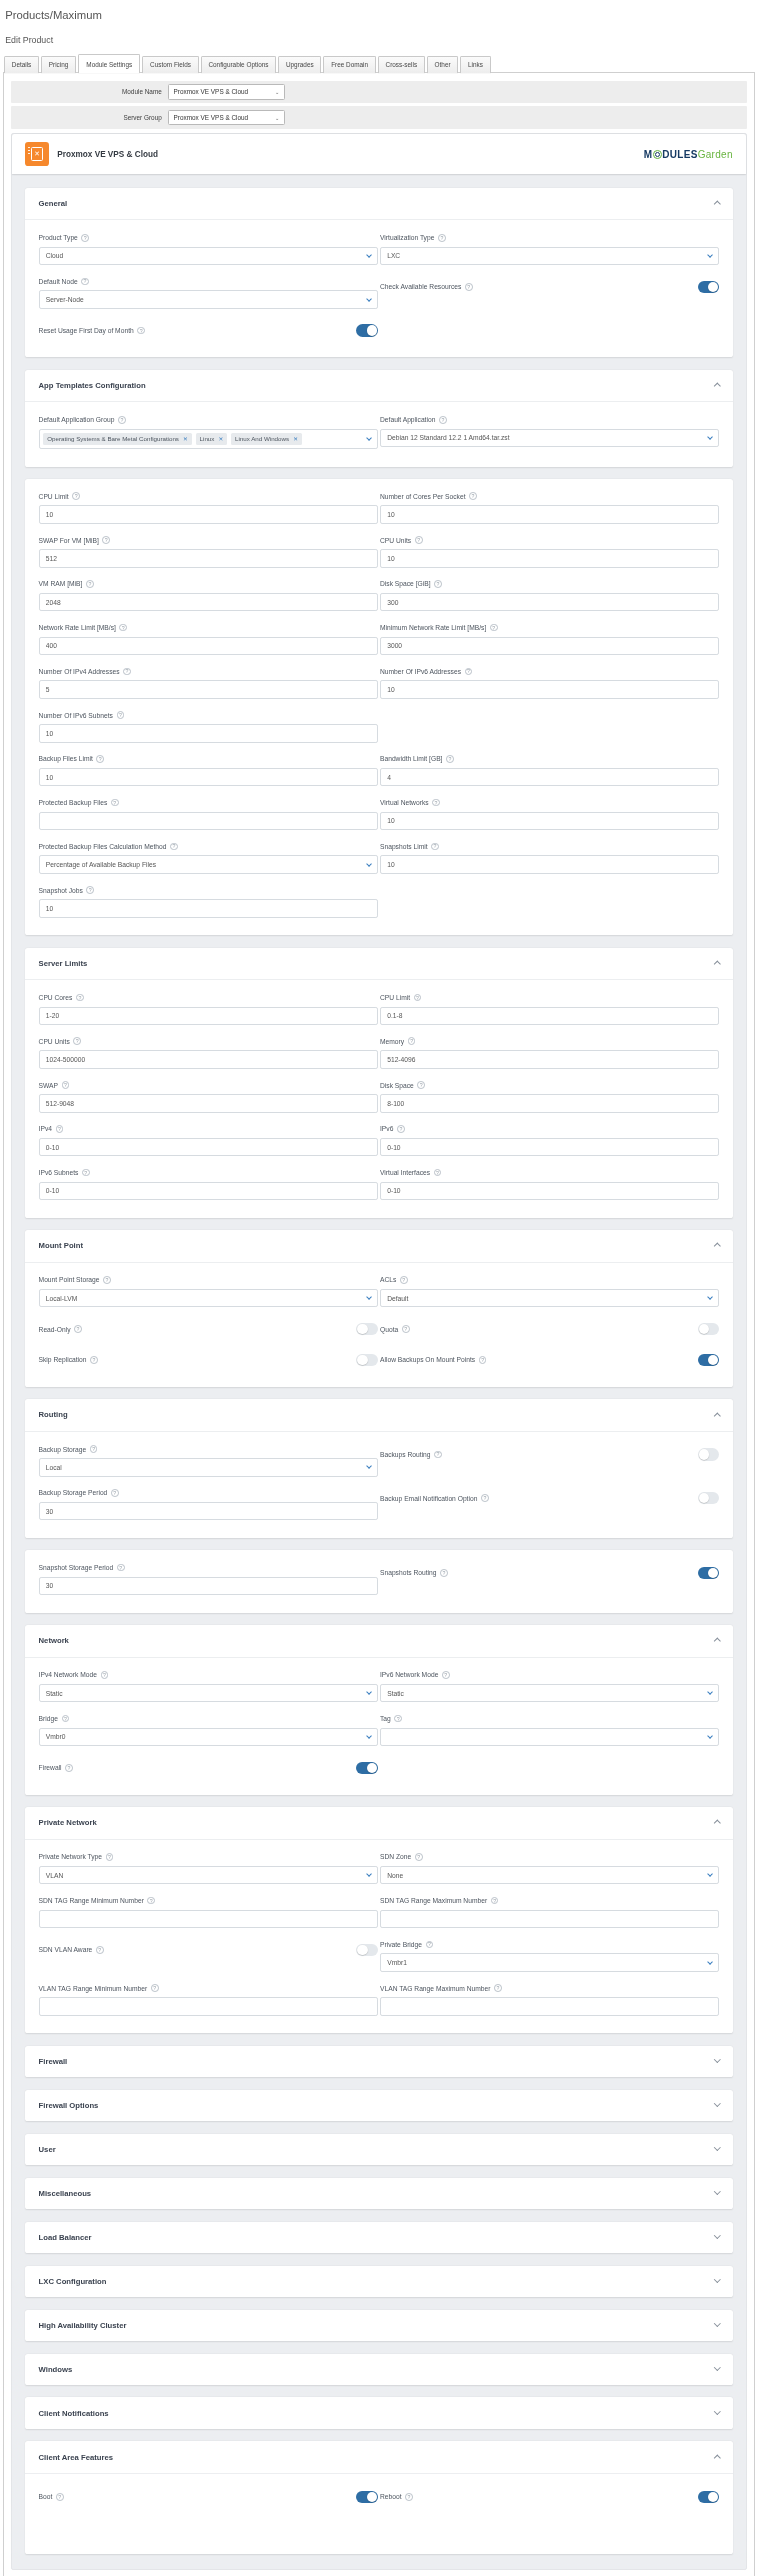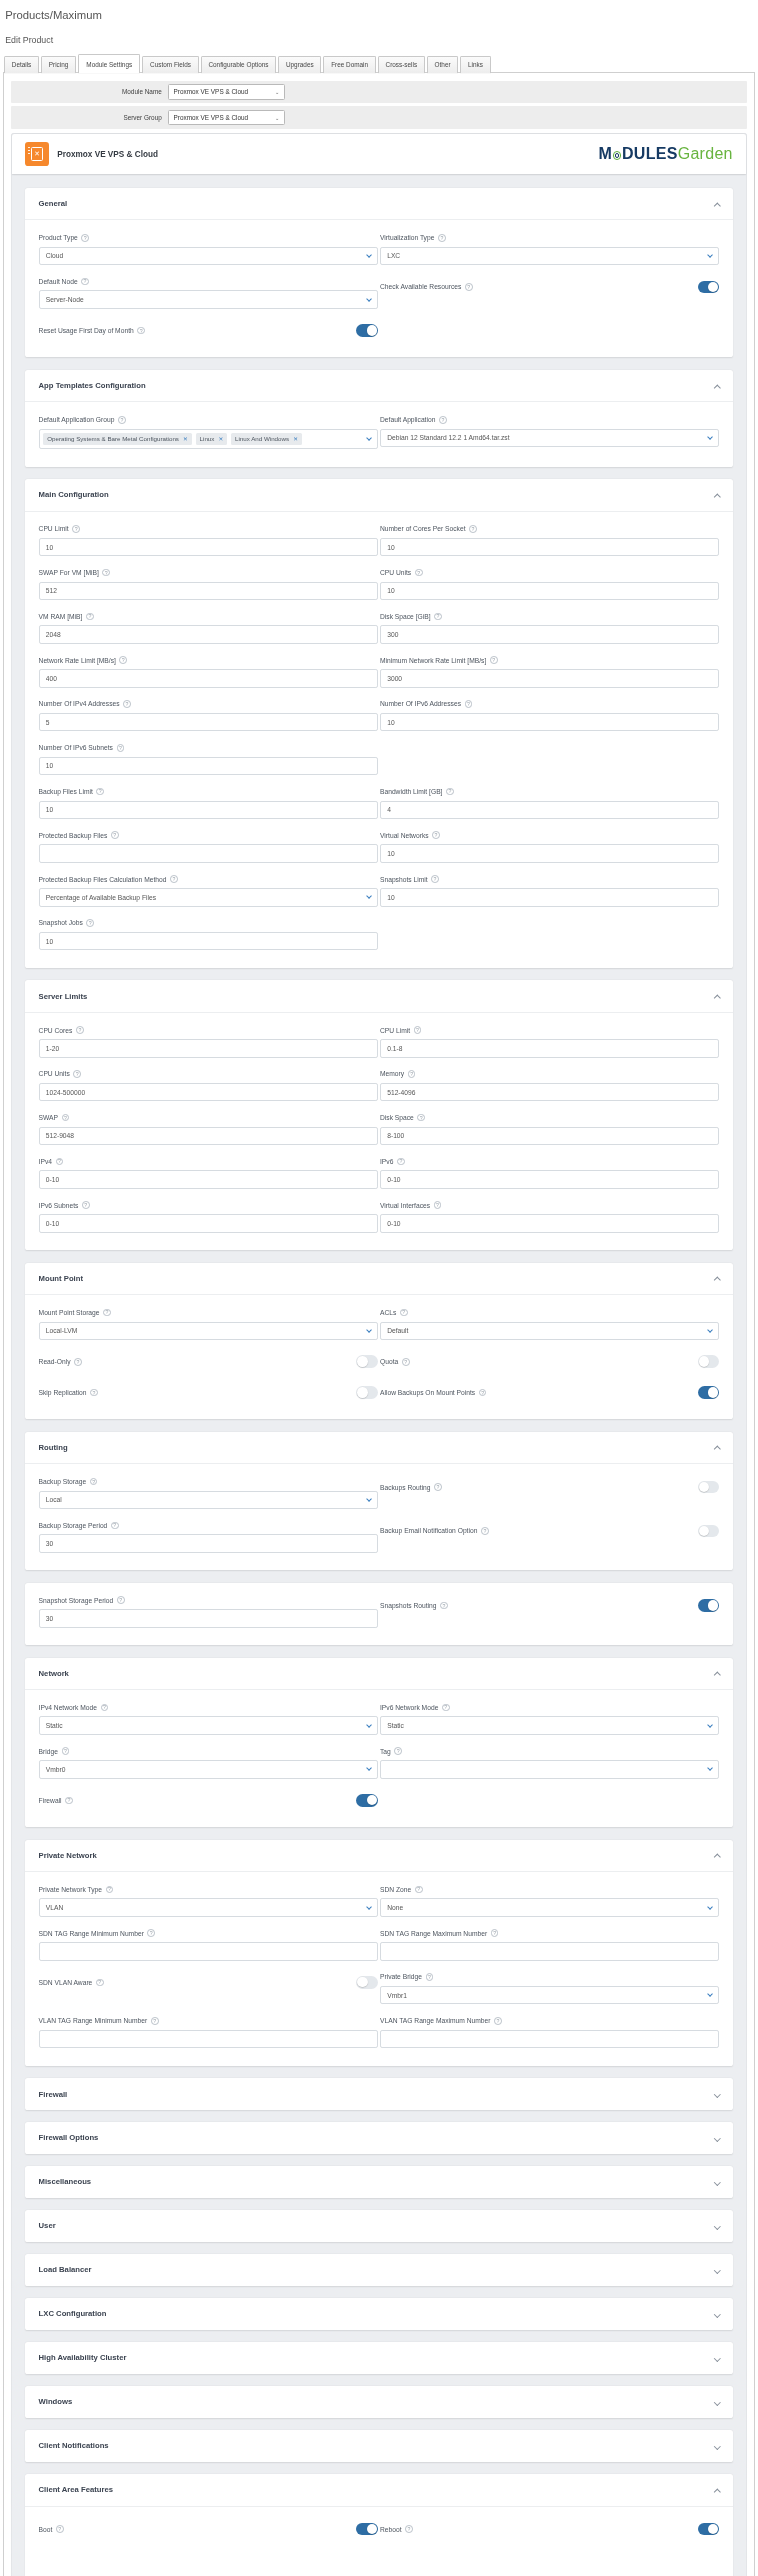--- a/index.html
+++ b/index.html
@@ -23,30 +23,30 @@
 
   
   .module-wrap { background:#eceef1; border:0.5px solid #e3e5e8; border-radius:2.1px; margin-top:4.1px; }
   .module-head { background:#fff; border-radius:2.1px 2.1px 0 0; box-shadow:0 0.5px 1.5px rgba(0,0,0,.12); padding:8.2px 13.4px; display:flex; align-items:center; justify-content:space-between; }
   .mh-left { display:flex; align-items:center; gap:8.2px; }
   .mh-icon { width:24px; height:24px; background:#f6882c; border-radius:3.1px; position:relative; display:flex; align-items:center; justify-content:center; }
   .mh-icon .box { width:12.4px; height:14.4px; border:1.3px solid #fff; border-radius:1.5px; display:flex; align-items:center; justify-content:center; color:#fff; font-size:6.7px; font-weight:bold; }
   .mh-icon .dots { position:absolute; left:3.1px; top:4.6px; display:flex; flex-direction:column; gap:1.5px; }
   .mh-icon .dots i { width:1.5px; height:1.5px; background:#fff; border-radius:50%; display:block; }
   .mh-title { font-size:8.2px; font-weight:bold; color:#343a42; }
-  .mg-logo { font-size:16px; letter-spacing:0.3px; }
+  .mg-logo { font-size:10px; letter-spacing:0.3px; }
   .mg-logo .m1 { color:#163a63; font-weight:bold; }
   .mg-logo .mo { display:inline-block; width:8.8px; height:8.8px; border:1.5px solid #5faf3c; border-radius:50%; vertical-align:-1px; margin:0 0.5px; position:relative; }
   .mg-logo .mo:after { content:""; position:absolute; inset:1px; border-radius:50%; border:1px solid #163a63; }
   .mg-logo .m2 { color:#163a63; font-weight:bold; }
   .mg-logo .m3 { color:#68b43f; font-weight:400; }
 
   .sections { padding:13.4px 13.4px 2.1px 13.4px; }
   .card { background:#fff; border-radius:2.6px; box-shadow:0 0.5px 1.5px rgba(0,0,0,.10); margin-bottom:12.4px; }
-  .card-h { display:flex; align-items:flex-end; justify-content:space-between; padding:11.3px 13.4px; border-bottom:0.5px solid #eceef0; }
+  .card-h { display:flex; align-items:flex-start; justify-content:space-between; padding:11.3px 13.4px; border-bottom:0.5px solid #eceef0; }
   .card.collapsed .card-h { border-bottom:none; }
   .card-h .t { font-size:7.7px; font-weight:bold; color:#3b4350; }
   .chev { width:4.6px; height:4.6px; border-right:1px solid #858e99; border-bottom:1px solid #858e99; display:inline-block; }
   .chev.up { transform:rotate(-135deg); margin-top:3.1px; }
   .chev.down { transform:rotate(45deg); margin-bottom:2.1px; }
   .card-b { padding:13.4px 13.4px 5.2px 13.4px; }
 
   .frow { display:grid; grid-template-columns:1fr 1fr; column-gap:2px; margin-bottom:12.4px; }
   .field {}
   .flabel { display:flex; align-items:center; gap:3.6px; font-size:6.7px; color:#4c545e; margin-bottom:5.2px; }
@@ -222,24 +222,20 @@
                   </div>
                   <div class="sel">
                     <span>Debian 12 Standard 12.2 1 Amd64.tar.zst</span>
                     <span class="scar"></span>
                   </div>
                 </div>
               </div>
             </div>
           </div>
           <div class="card">
-            <div class="card-h">
-              <span class="t">Main Configuration</span>
-              <span class="chev up"></span>
-            </div>
             <div class="card-b">
               <div class="frow">
                 <div class="field"><div class="flabel">
                     <span>CPU Limit</span>
                     <span class="help">?</span>
                   </div><input class="tin" type="text" value="10" style=""></div>
                 <div class="field"><div class="flabel">
                     <span>Number of Cores Per Socket</span>
                     <span class="help">?</span>
                   </div><input class="tin" type="text" value="10" style=""></div>
@@ -686,27 +682,27 @@
             </div>
           </div>
           <div class="card collapsed">
             <div class="card-h">
               <span class="t">Firewall Options</span>
               <span class="chev down"></span>
             </div>
           </div>
           <div class="card collapsed">
             <div class="card-h">
+              <span class="t">User</span>
+              <span class="chev down"></span>
+            </div>
+          </div>
+          <div class="card collapsed">
+            <div class="card-h">
               <span class="t">Miscellaneous</span>
-              <span class="chev down"></span>
-            </div>
-          </div>
-          <div class="card collapsed">
-            <div class="card-h">
-              <span class="t">User</span>
               <span class="chev down"></span>
             </div>
           </div>
           <div class="card collapsed">
             <div class="card-h">
               <span class="t">Load Balancer</span>
               <span class="chev down"></span>
             </div>
           </div>
           <div class="card collapsed">

